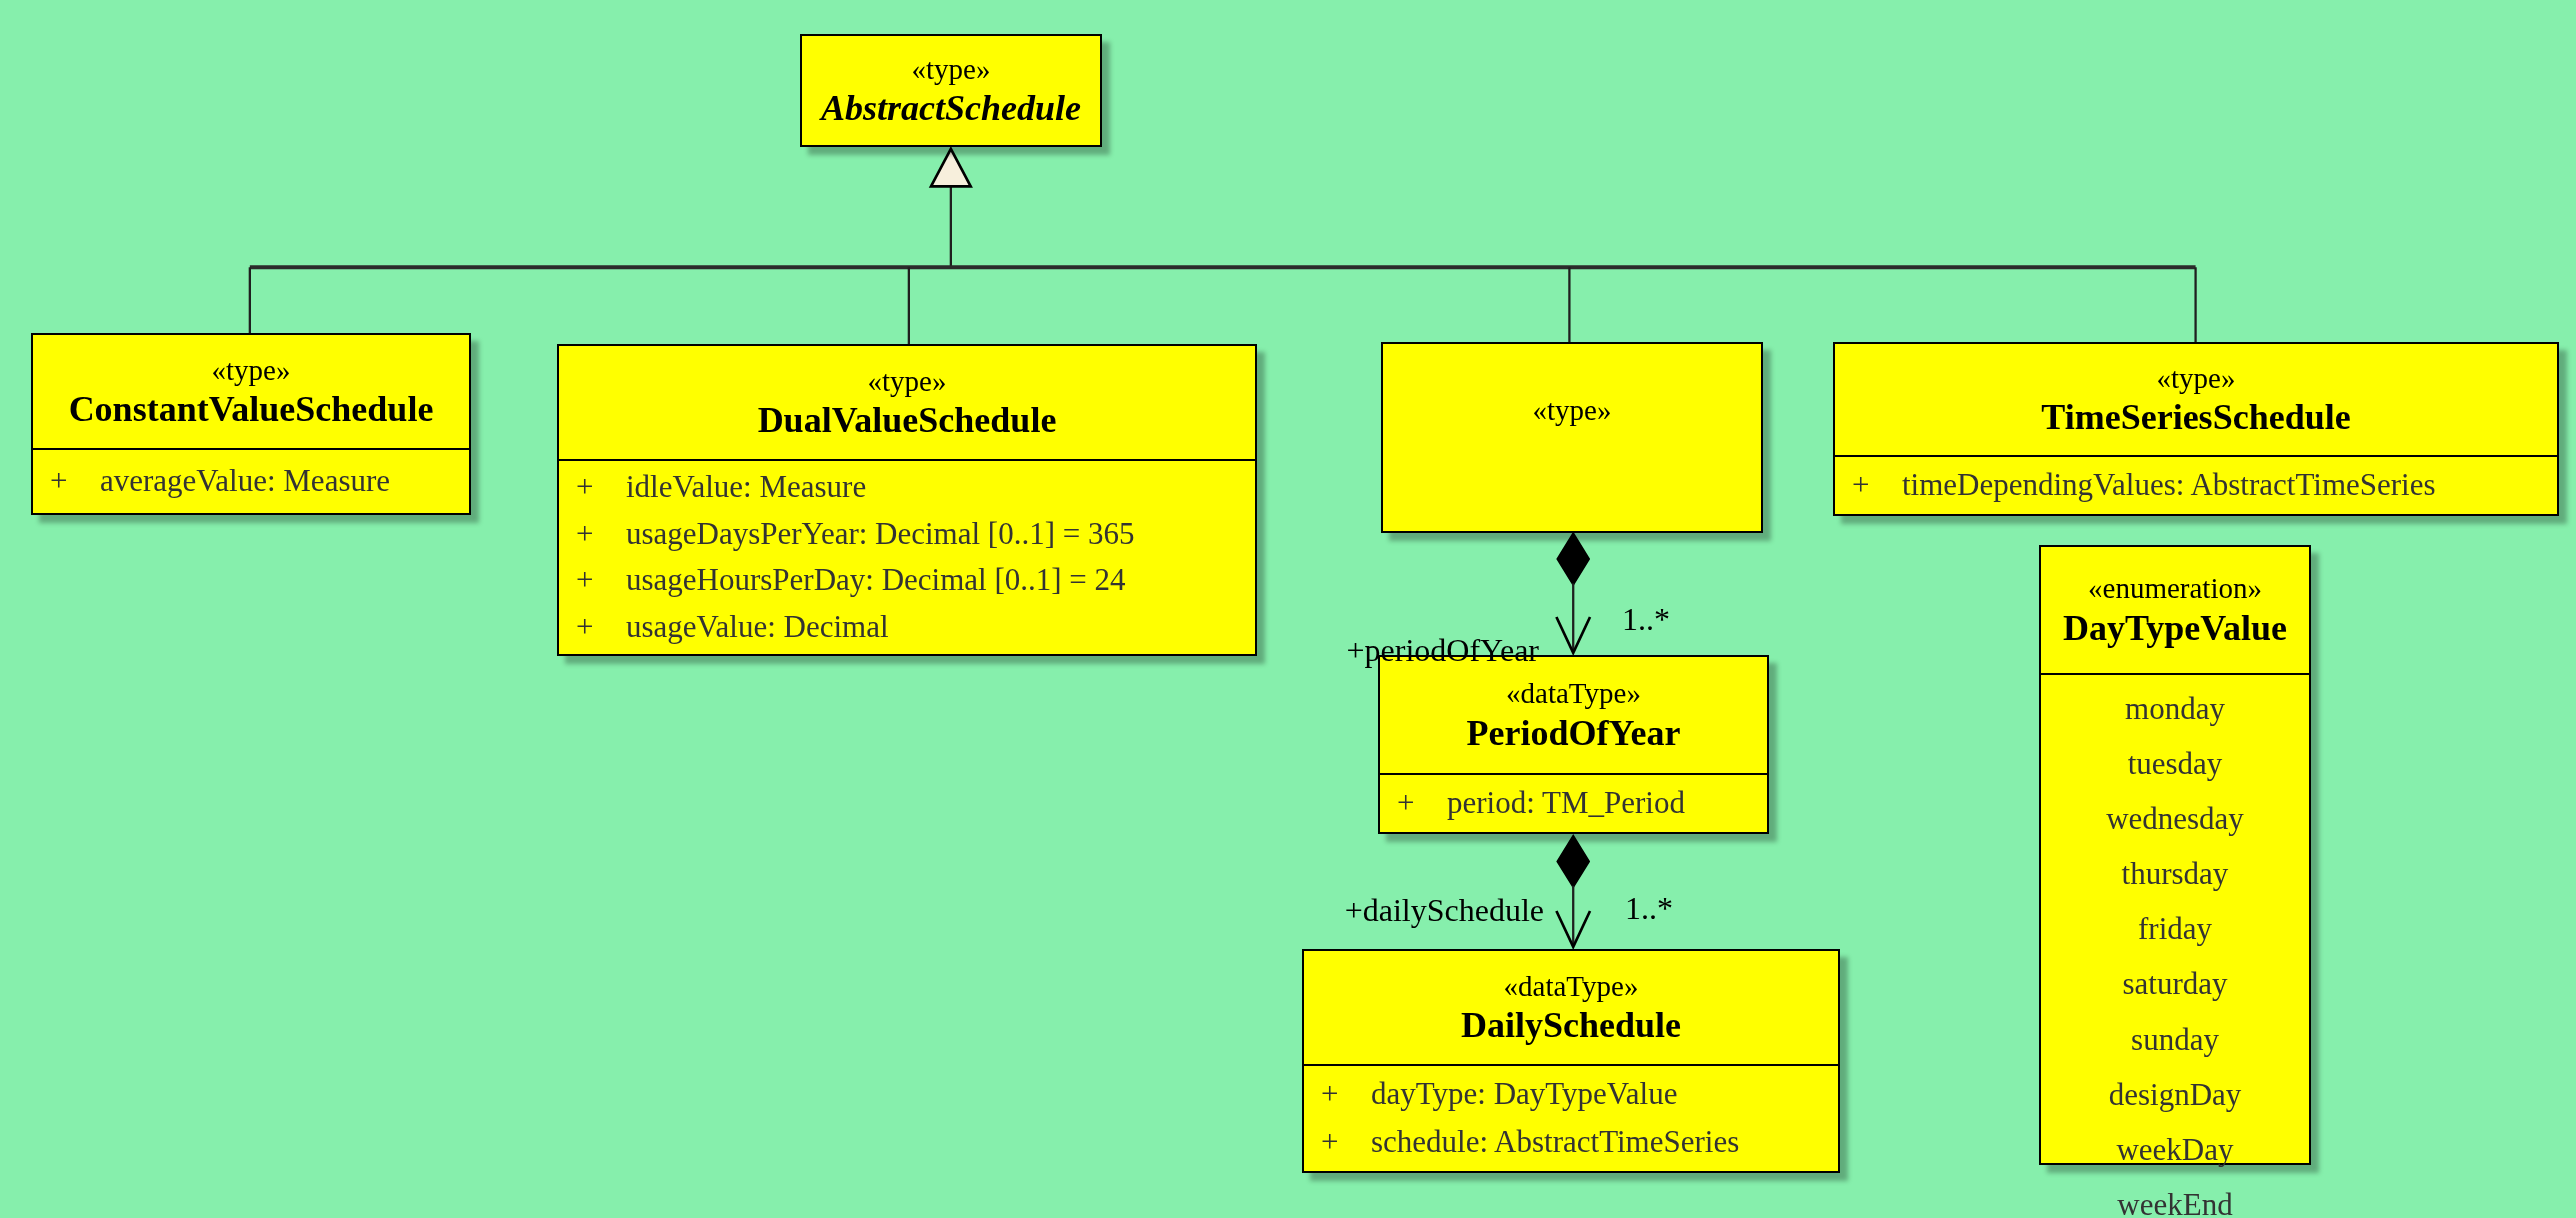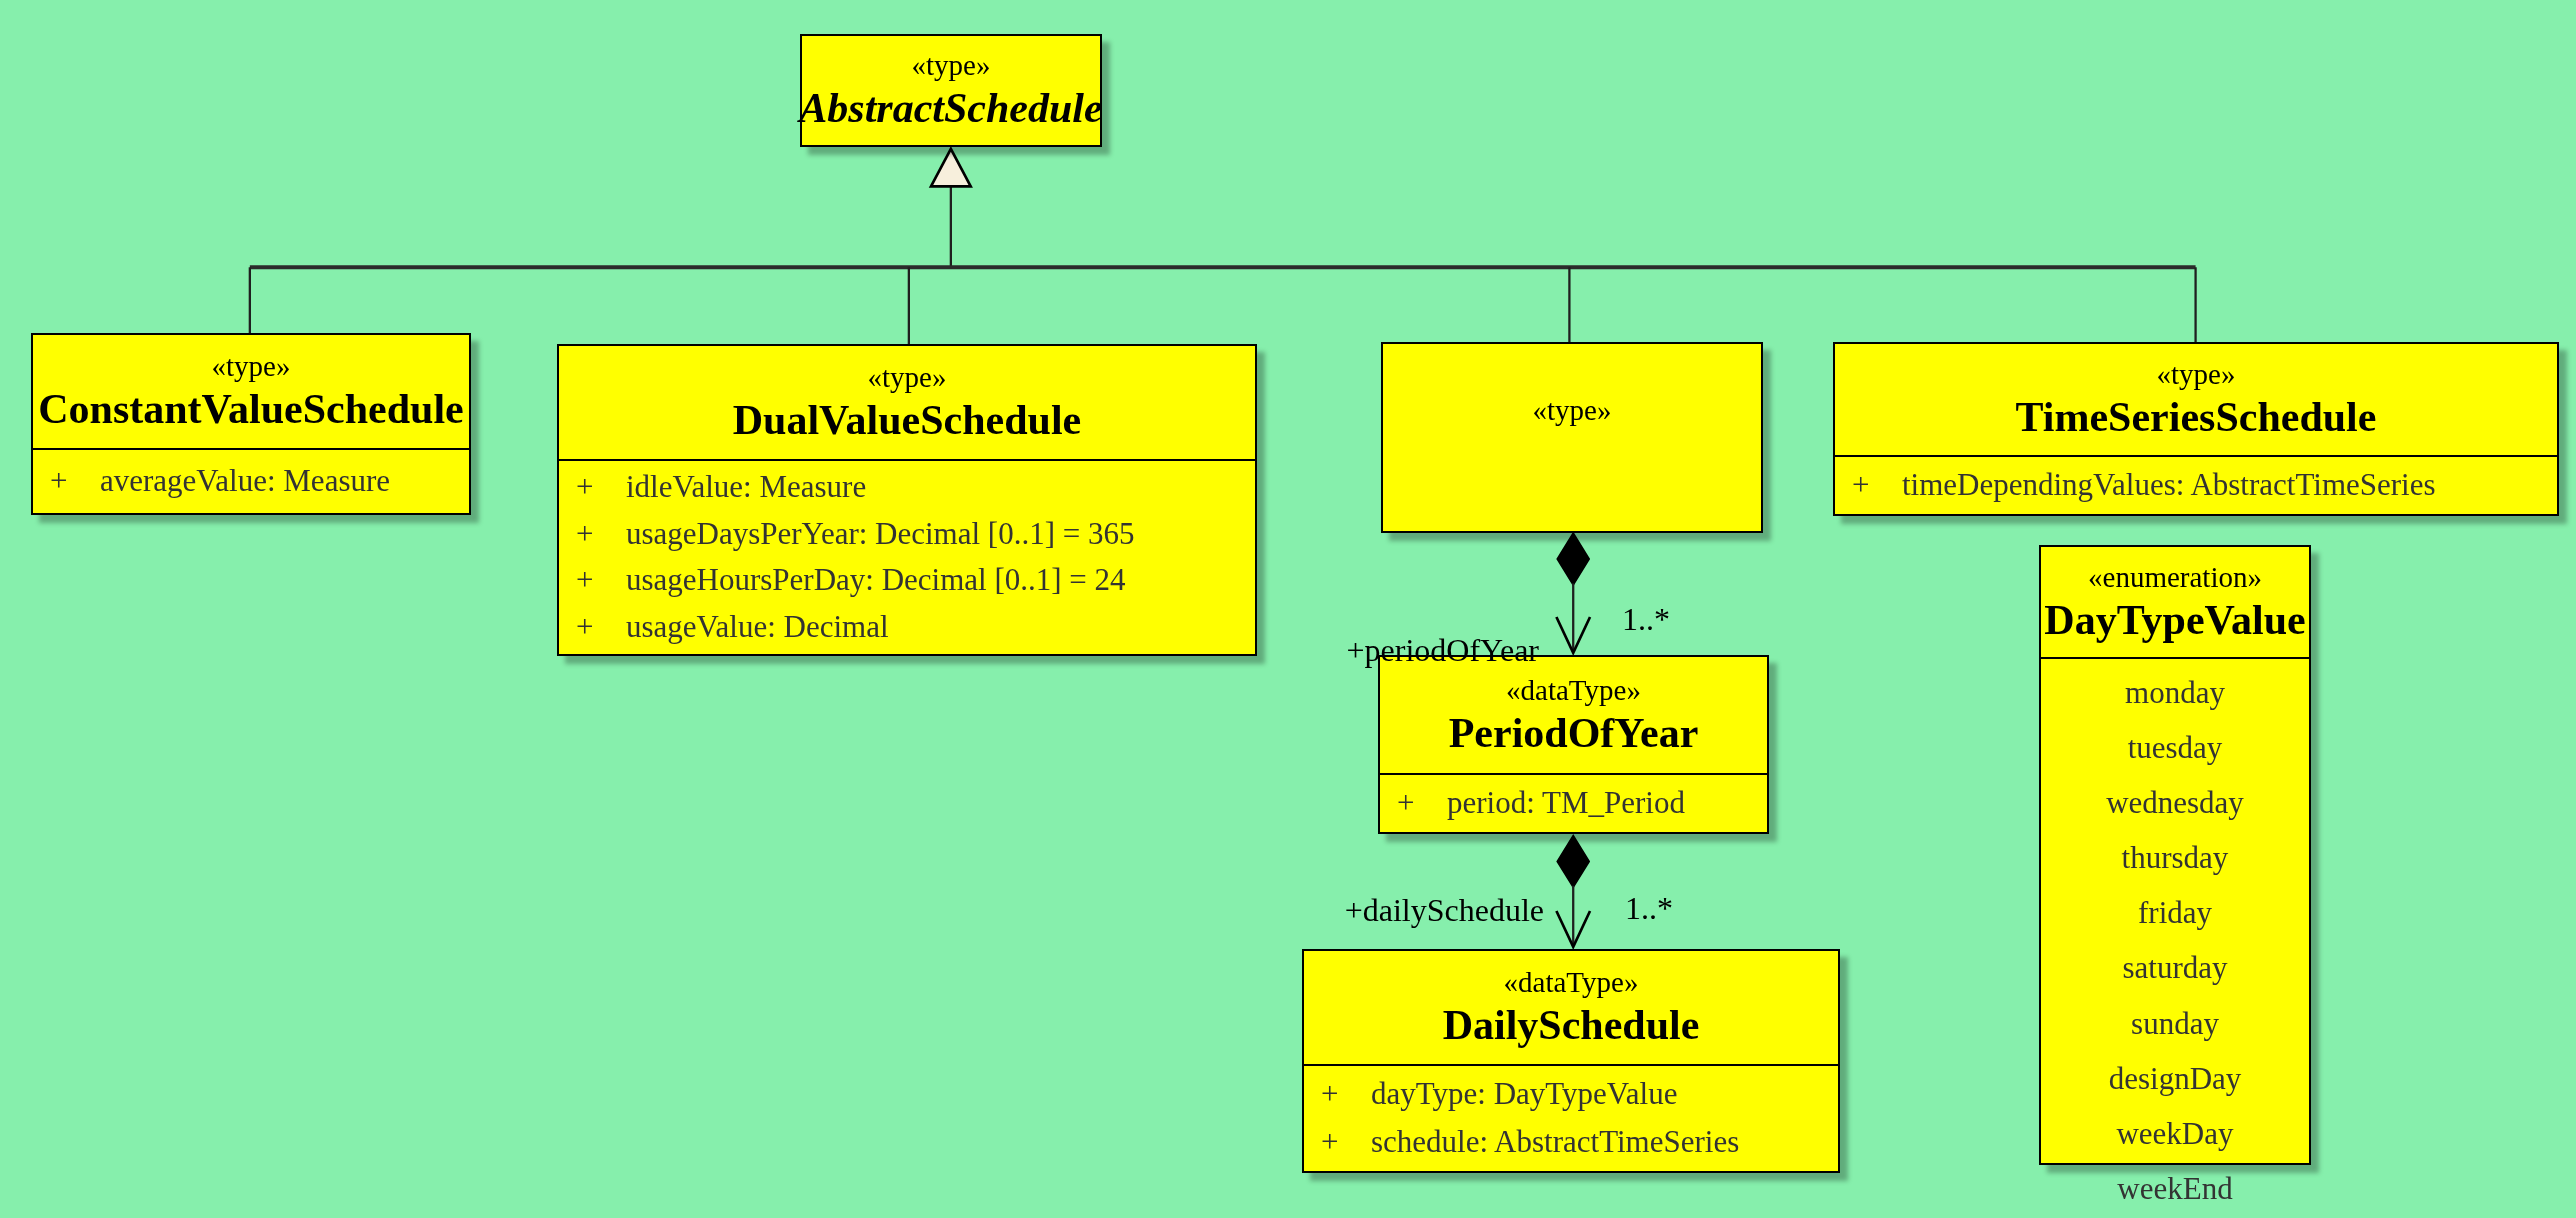--- a/index.html
+++ b/index.html
@@ -27,21 +27,21 @@
     justify-content: center;
     text-align: center;
   }
   .stereotype {
     font-size: 29px;
     color: #000000;
     line-height: 1.25;
     white-space: nowrap;
   }
   .cls-name {
-    font-size: 42px;
+    font-size: 36px;
     font-weight: bold;
     color: #000000;
     line-height: 1.2;
     white-space: nowrap;
   }
   .cls-name.abstract { font-style: italic; }
   .attrs {
     border-top: 2.3px solid #000000;
     display: flex;
     flex-direction: column;
@@ -197,21 +197,21 @@
         <span>dayType: DayTypeValue</span>
       </div>
       <div class="attr-row">
         <span class="attr-vis">+</span>
         <span>schedule: AbstractTimeSeries</span>
       </div>
     </div>
   </div>
 
   <div class="uml-box" style="left:2039px; top:545px; width:272px; height:620px;">
-    <div class="hdr" style="height:110px;">
+    <div class="hdr" style="height:126px;">
       <div class="stereotype">«enumeration»</div>
       <div class="cls-name">DayTypeValue</div>
     </div>
     <div class="enum-literals" style="height:620px;">
       <div class="enum-literal">monday</div>
       <div class="enum-literal">tuesday</div>
       <div class="enum-literal">wednesday</div>
       <div class="enum-literal">thursday</div>
       <div class="enum-literal">friday</div>
       <div class="enum-literal">saturday</div>

